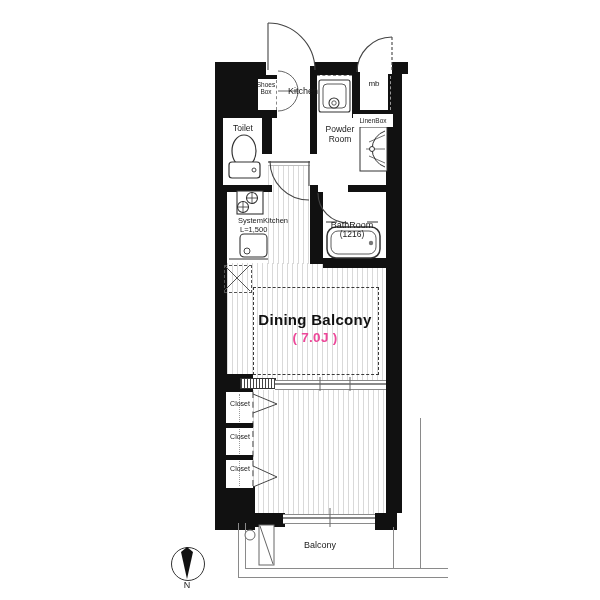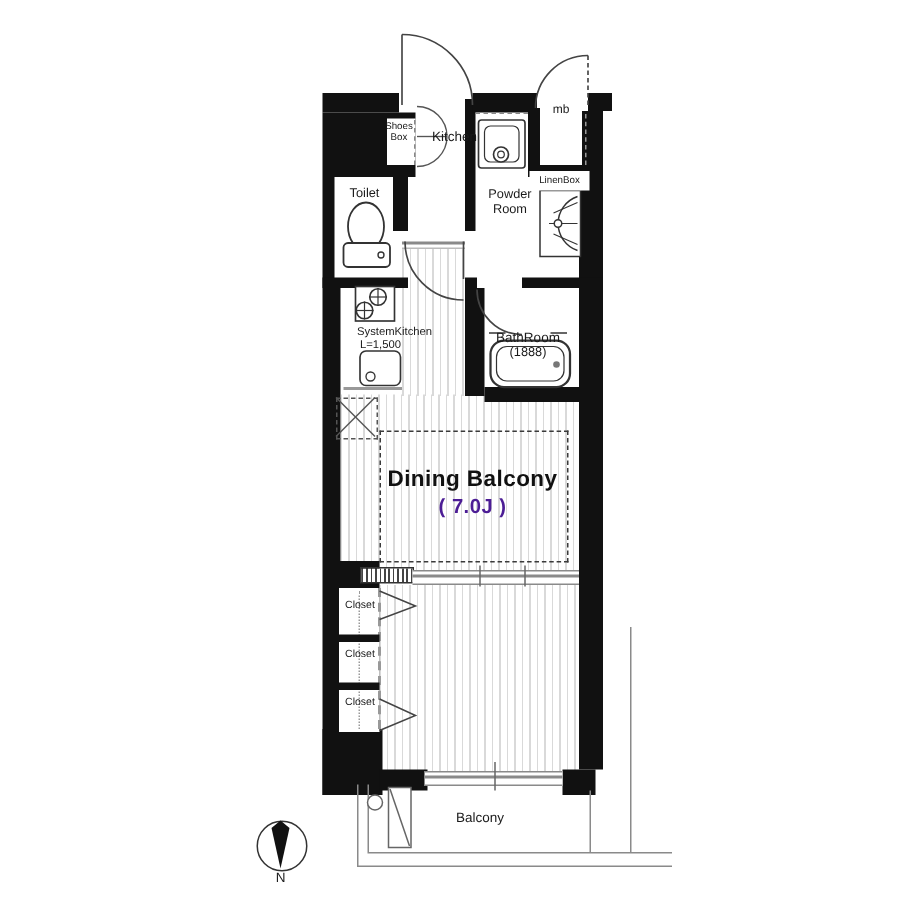--- a/index.html
+++ b/index.html
@@ -7,21 +7,21 @@
         font-family:"Liberation Sans",sans-serif;}
   .abs{position:absolute;}
   .wall{position:absolute;background:#111;}
   .stripes{position:absolute;background:repeating-linear-gradient(90deg,#d9d9d9 0 1px,transparent 1px 5px);}
   .white{position:absolute;background:#fff;}
   .lbl{position:absolute;color:#1a1a1a;text-align:center;line-height:1.15;}
   .sm{font-size:8.5px;}
   .xs{font-size:7px;}
   .xxs{font-size:6.5px;}
   .big{font-weight:bold;font-size:15px;letter-spacing:.3px;color:#111;}
-  .big2{font-weight:bold;font-size:13.5px;color:#4c1d95;}
+  .big2{font-weight:bold;font-size:13.5px;color:#ec4899;}
   .dashedbox{position:absolute;border:1.5px dashed #3a3a3a;}
   .slider{position:absolute;border-top:1.5px solid #8a8a8a;border-bottom:1.5px solid #8a8a8a;background:#fff;}
   .slider .mid{margin-top:2px;height:1.5px;background:#8a8a8a;}
   .thin{position:absolute;background:#8a8a8a;}
   .hatch{position:absolute;background:repeating-linear-gradient(90deg,#444 0 1px,#fff 1px 3px);border:1px solid #333;}
   svg{position:absolute;left:0;top:0;}
   .lbl div{white-space:nowrap;}
 </style>
 </head>
 <body>
@@ -179,29 +179,29 @@
     <div>Shoes</div>
     <div>Box</div>
   </div>
   <div class="lbl sm" style="left:223px;top:124px;width:40px;">
     <div>Toilet</div>
   </div>
   <div class="lbl sm" style="left:315px;top:125px;width:50px;text-align:center;">
     <div>Powder</div>
     <div>Room</div>
   </div>
-  <div class="lbl sm" style="left:359px;top:68px;width:30px;font-size:8px;">
+  <div class="lbl sm" style="left:359px;top:79px;width:30px;font-size:8px;">
     <div>mb</div>
   </div>
   <div class="lbl xxs" style="left:353px;top:114px;width:40px;height:13px;background:#fff;line-height:13px;">
     <div>LinenBox</div>
   </div>
   <div class="lbl sm" style="left:317px;top:202px;width:70px;font-size:9px;margin-top:18px;">
     <div>BathRoom</div>
-    <div style="font-size:8.5px;">(1888)</div>
+    <div style="font-size:8.5px;">(1216)</div>
   </div>
   <div class="lbl xs" style="left:238px;top:217px;width:70px;text-align:left;font-size:7.5px;">
     <div>SystemKitchen</div>
     <div style="padding-left:2px;">L=1,500</div>
   </div>
   <div class="lbl big" style="left:253px;top:311px;width:124px;">
     <div>Dining Balcony</div>
     <div class="big2" style="margin-top:2px;">( 7.0J )</div>
   </div>
   <div class="lbl xs" style="left:226px;top:400px;width:28px;">

